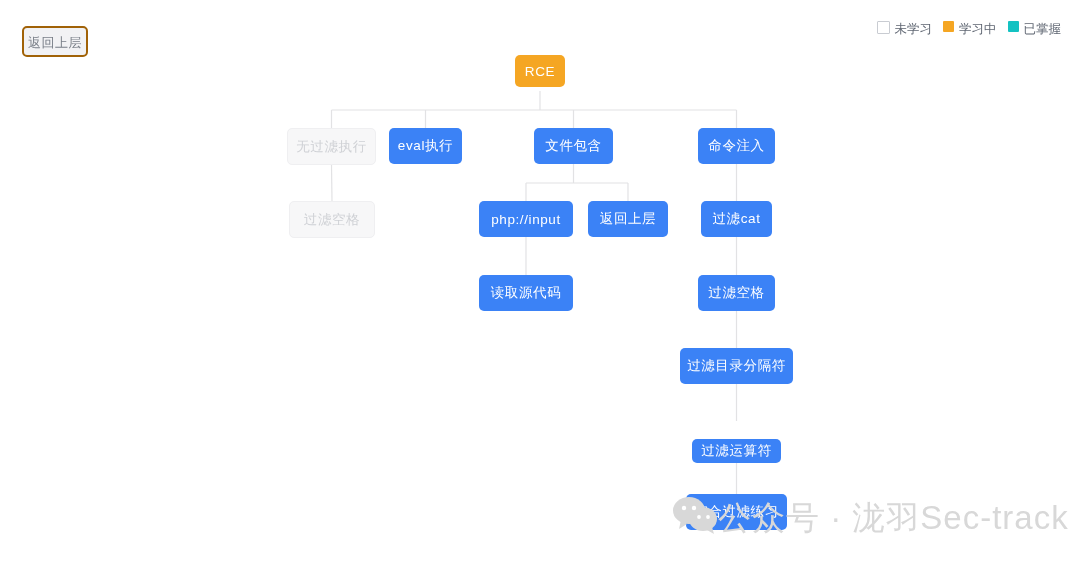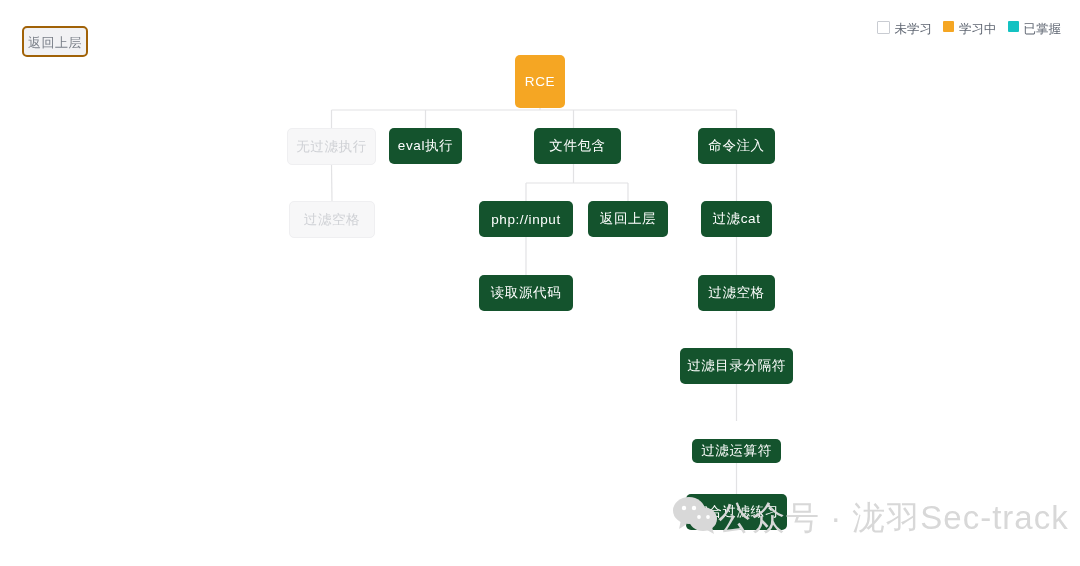--- a/index.html
+++ b/index.html
@@ -93,21 +93,21 @@
     justify-content: center;
     border-radius: 5px;
     font-size: 13.5px;
     letter-spacing: 0.6px;
     box-sizing: border-box;
     cursor: pointer;
     text-align: center;
     user-select: none;
   }
   .node.state-done {
-    background: #14532d;
+    background: #3b82f6;
     color: #ffffff;
   }
   .node.state-learning {
     background: #f5a623;
     color: #ffffff;
   }
   .node.state-none {
     background: #f7f7f8;
     color: #cfd1d5;
     border: 1px solid #efeff1;
@@ -165,30 +165,30 @@
       <line x1="628" y1="183" x2="628" y2="201"></line>
       <line x1="526" y1="237" x2="526" y2="275"></line>
       <line x1="736.5" y1="164" x2="736.5" y2="201"></line>
       <line x1="736.5" y1="237" x2="736.5" y2="275"></line>
       <line x1="736.5" y1="311" x2="736.5" y2="348"></line>
       <line x1="736.5" y1="384" x2="736.5" y2="421"></line>
       <line x1="736.5" y1="457" x2="736.5" y2="494"></line>
     </svg>
 
   <div id="nodes">
-      <div class="node state-learning" style="left: 515px; top: 55px; width: 50px; height: 53px;">
+      <div class="node state-learning" style="left: 515px; top: 55px; width: 50px; height: 32px;">
         <span>RCE</span>
       </div>
       <div class="node state-none" style="left: 287px; top: 128px; width: 89px; height: 37px;">
         <span>无过滤执行</span>
       </div>
       <div class="node state-done" style="left: 389px; top: 128px; width: 73px; height: 36px;">
         <span>eval执行</span>
       </div>
-      <div class="node state-done" style="left: 534px; top: 128px; width: 87px; height: 36px;">
+      <div class="node state-done" style="left: 534px; top: 128px; width: 79px; height: 36px;">
         <span>文件包含</span>
       </div>
       <div class="node state-done" style="left: 698px; top: 128px; width: 77px; height: 36px;">
         <span>命令注入</span>
       </div>
       <div class="node state-none" style="left: 289px; top: 201px; width: 86px; height: 37px;">
         <span>过滤空格</span>
       </div>
       <div class="node state-done" style="left: 479px; top: 201px; width: 94px; height: 36px;">
         <span>php://input</span>

